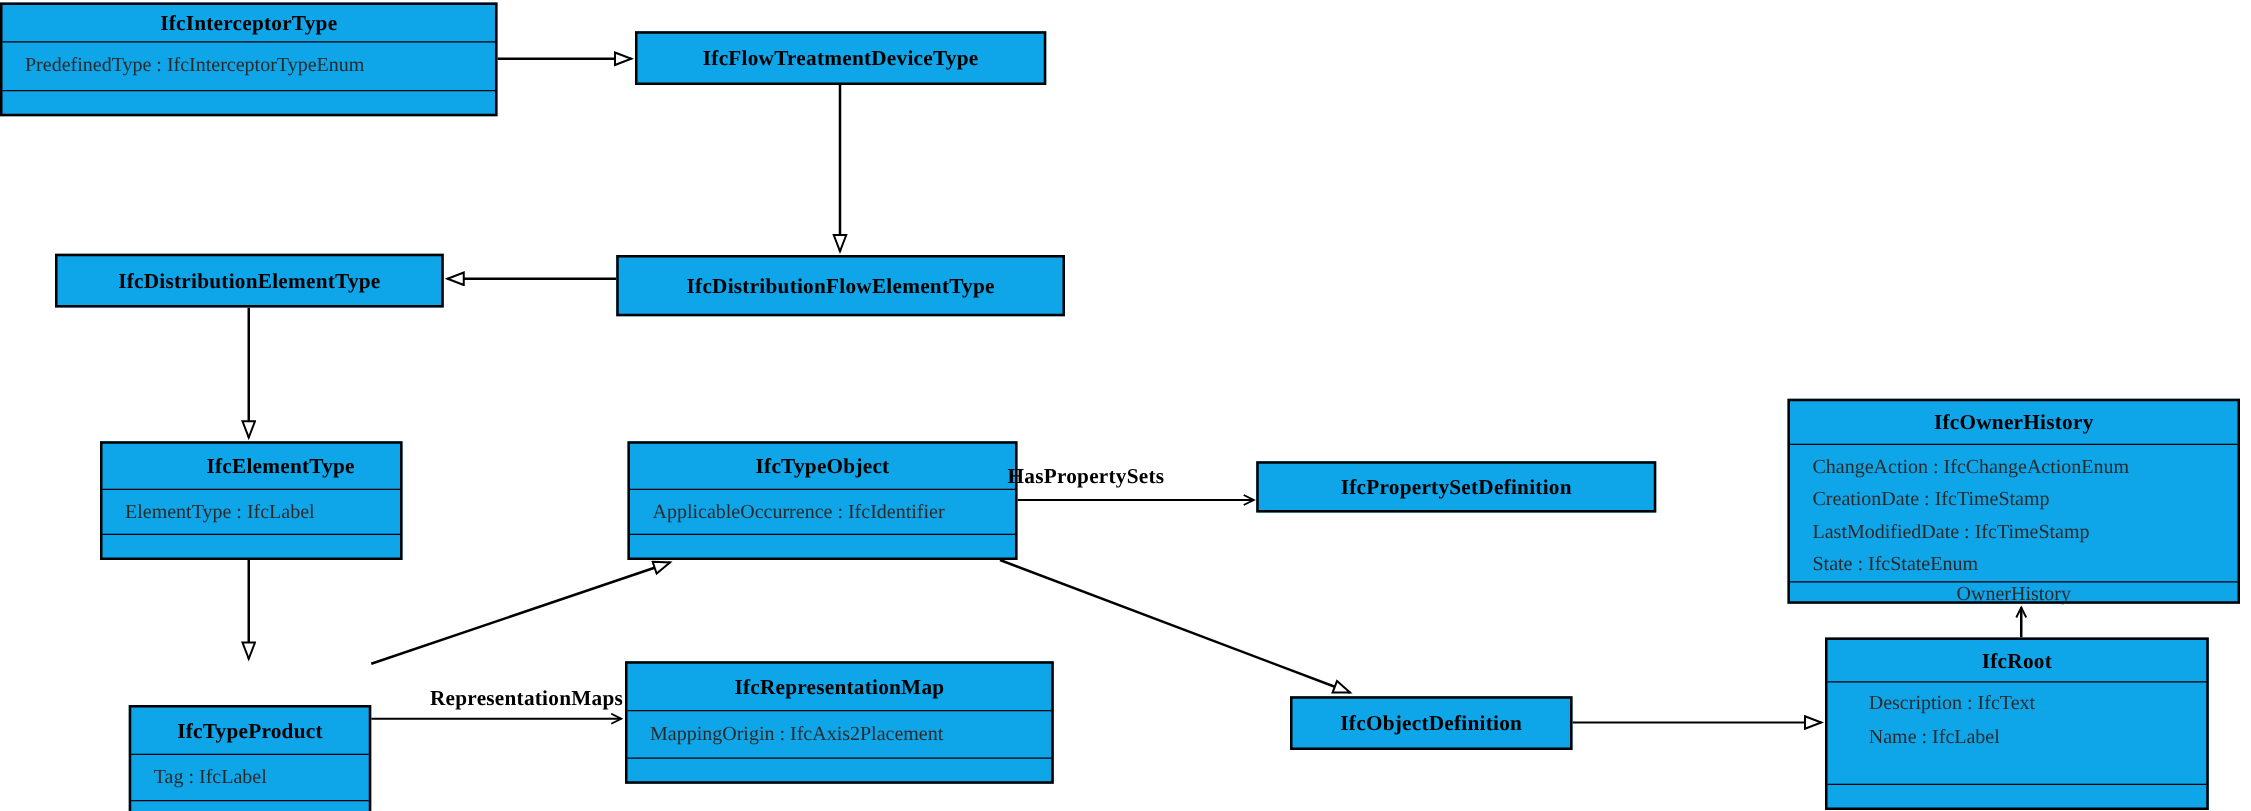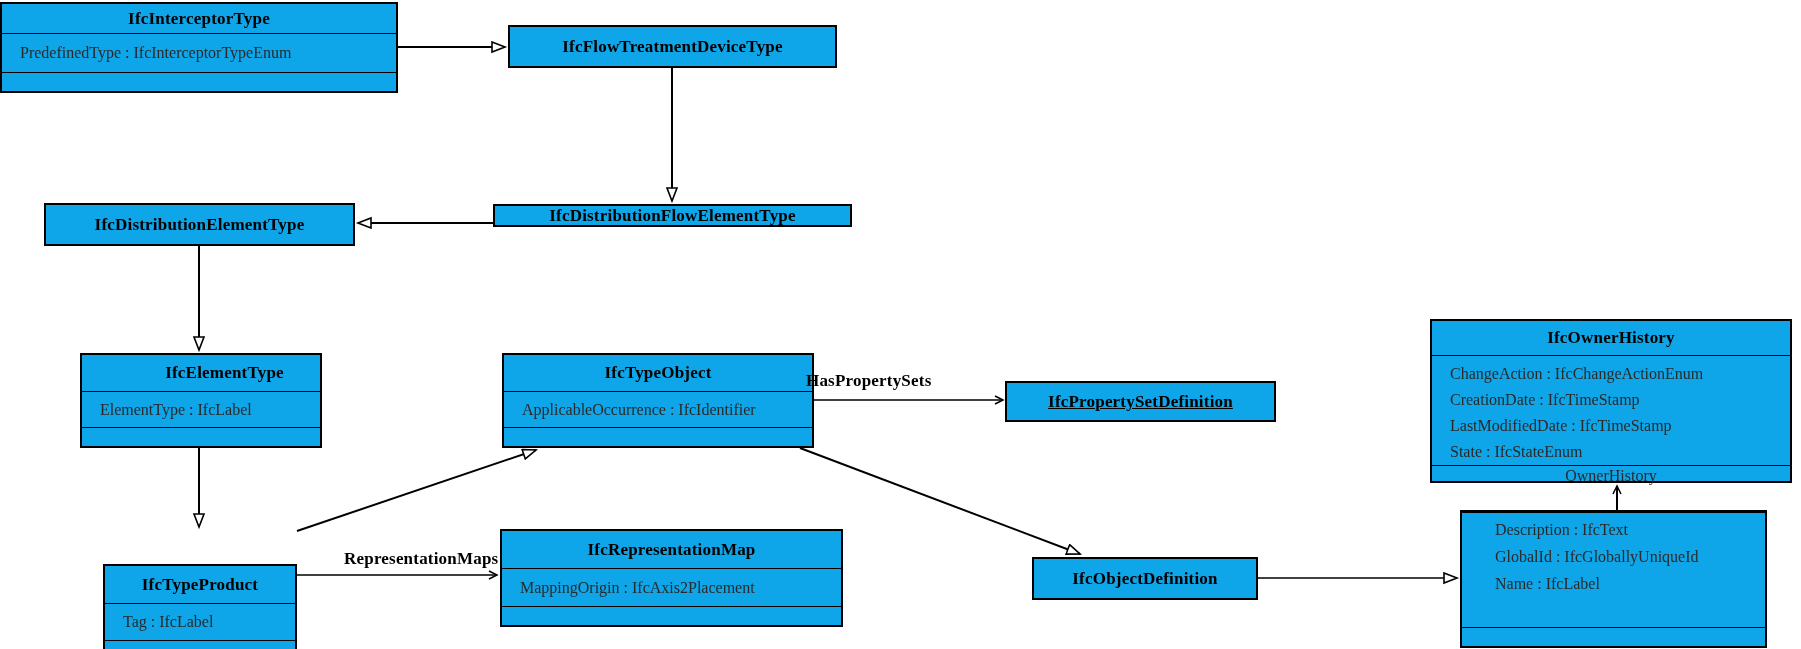--- a/index.html
+++ b/index.html
@@ -74,41 +74,41 @@
 </div>
 
 <div class="box single" style="left:508px;top:25px;width:329px;height:43px;justify-content:flex-end;">
   <div class="c-title">IfcFlowTreatmentDeviceType</div>
 </div>
 
 <div class="box single" style="left:44px;top:203px;width:311px;height:43px;">
   <div class="c-title">IfcDistributionElementType</div>
 </div>
 
-<div class="box single" style="left:493px;top:204px;width:359px;height:23px;">
+<div class="box single" style="left:493px;top:204px;width:359px;height:49px;">
   <div class="c-title">IfcDistributionFlowElementType</div>
 </div>
 
 <div class="box" style="left:80px;top:353px;width:242px;height:95px;">
   <div class="c-title" style="flex:0 0 36px;padding-left:47px;">IfcElementType</div>
   <div class="c-attrs center-v">
     <div class="attr">ElementType : IfcLabel</div>
   </div>
   <div class="c-empty"></div>
 </div>
 
 <div class="box" style="left:502px;top:353px;width:312px;height:95px;">
   <div class="c-title" style="flex:0 0 36px;">IfcTypeObject</div>
   <div class="c-attrs center-v">
     <div class="attr">ApplicableOccurrence : IfcIdentifier</div>
   </div>
   <div class="c-empty"></div>
 </div>
 
-<div class="box single" style="left:1005px;top:381px;width:271px;height:41px;text-decoration:underline;">
+<div class="box single" style="left:1005px;top:369px;width:320px;height:41px;">
   <div class="c-title">IfcPropertySetDefinition</div>
 </div>
 
 <div class="box" style="left:1430px;top:319px;width:362px;height:164px;">
   <div class="c-title" style="flex:0 0 34px;">IfcOwnerHistory</div>
   <div class="c-attrs" style="padding-top:5px;line-height:26px;">
     <div class="attr">ChangeAction : IfcChangeActionEnum</div>
     <div class="attr">CreationDate : IfcTimeStamp</div>
     <div class="attr">LastModifiedDate : IfcTimeStamp</div>
     <div class="attr">State : IfcStateEnum</div>
@@ -130,22 +130,22 @@
     <div class="attr">MappingOrigin : IfcAxis2Placement</div>
   </div>
   <div class="c-empty"></div>
 </div>
 
 <div class="box single" style="left:1032px;top:557px;width:226px;height:43px;">
   <div class="c-title">IfcObjectDefinition</div>
 </div>
 
 <div class="box" style="left:1460px;top:510px;width:307px;height:138px;">
+  <div class="c-title" style="flex:0 0 33px;">IfcRoot</div>
   <div class="c-attrs" style="padding-top:3px;line-height:27px;padding-left:33px;">
     <div class="attr">Description : IfcText</div>
-    <div class="attr">GlobalId : IfcGloballyUniqueId</div>
     <div class="attr">Name : IfcLabel</div>
   </div>
   <div class="c-empty"></div>
 </div>
 
 <div class="edge-label" style="left:806px;top:371px;">HasPropertySets</div>
 <div class="edge-label" style="left:344px;top:549px;">RepresentationMaps</div>
 
 </body></html>

